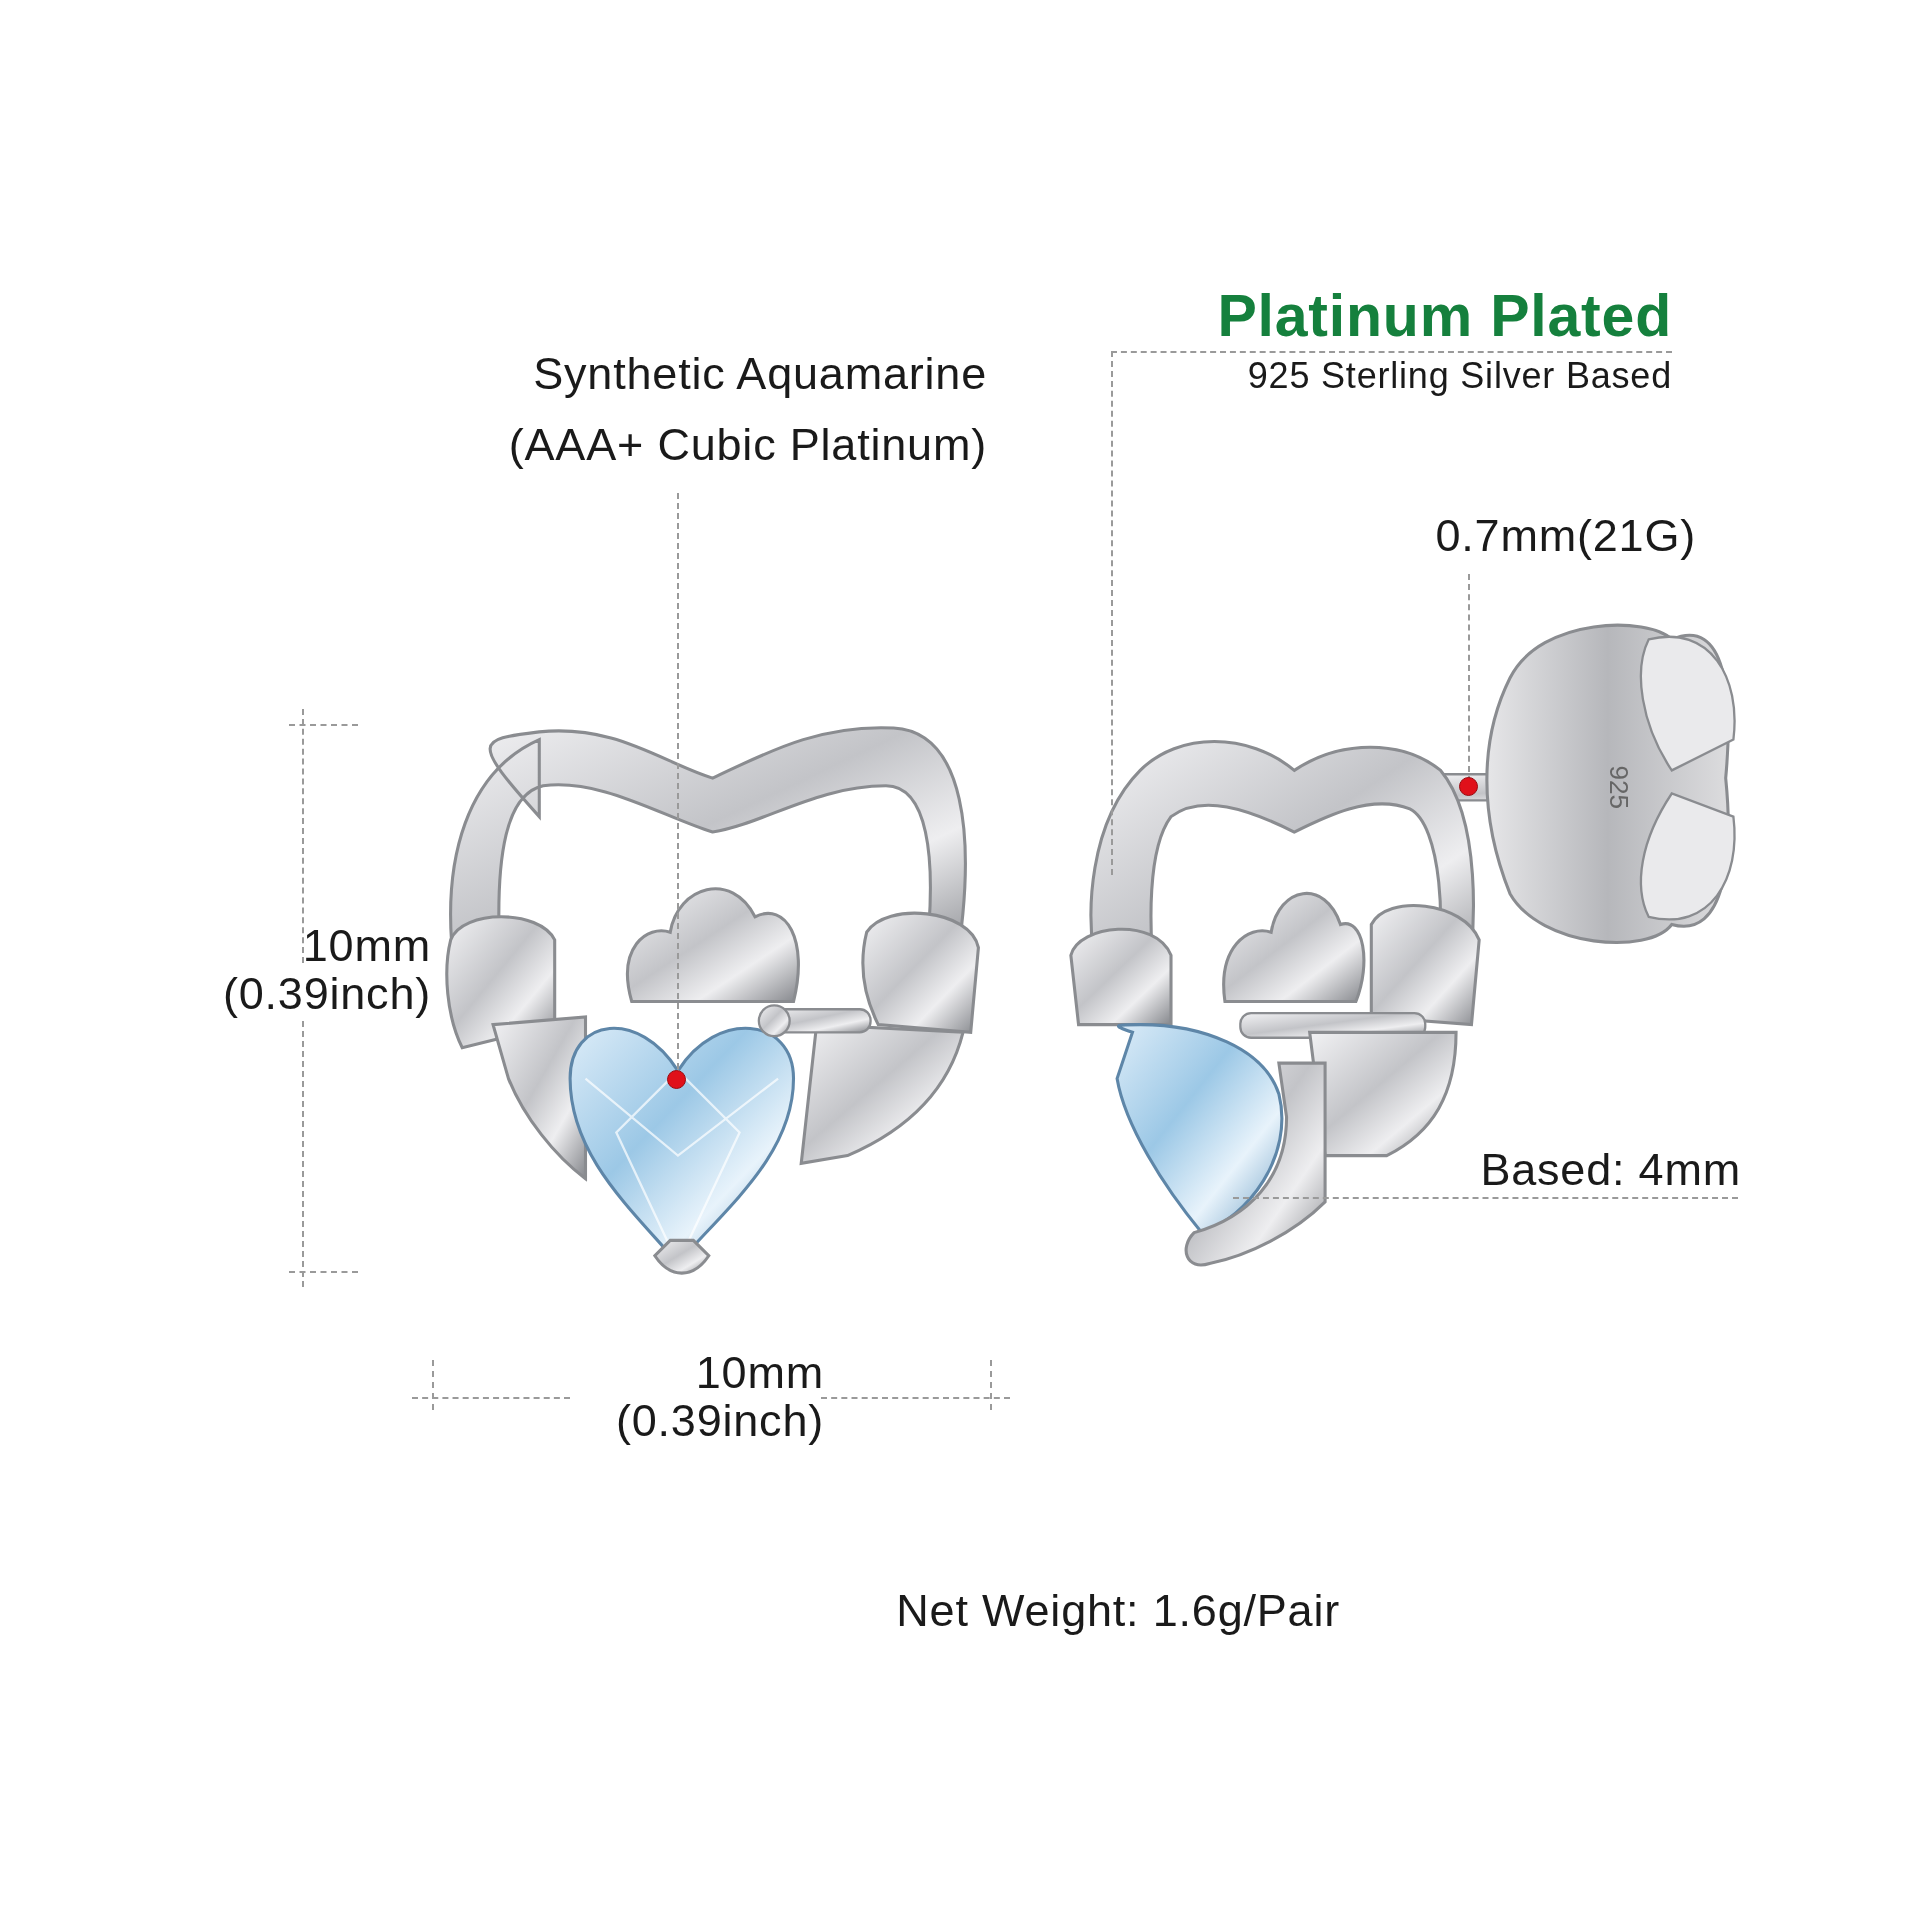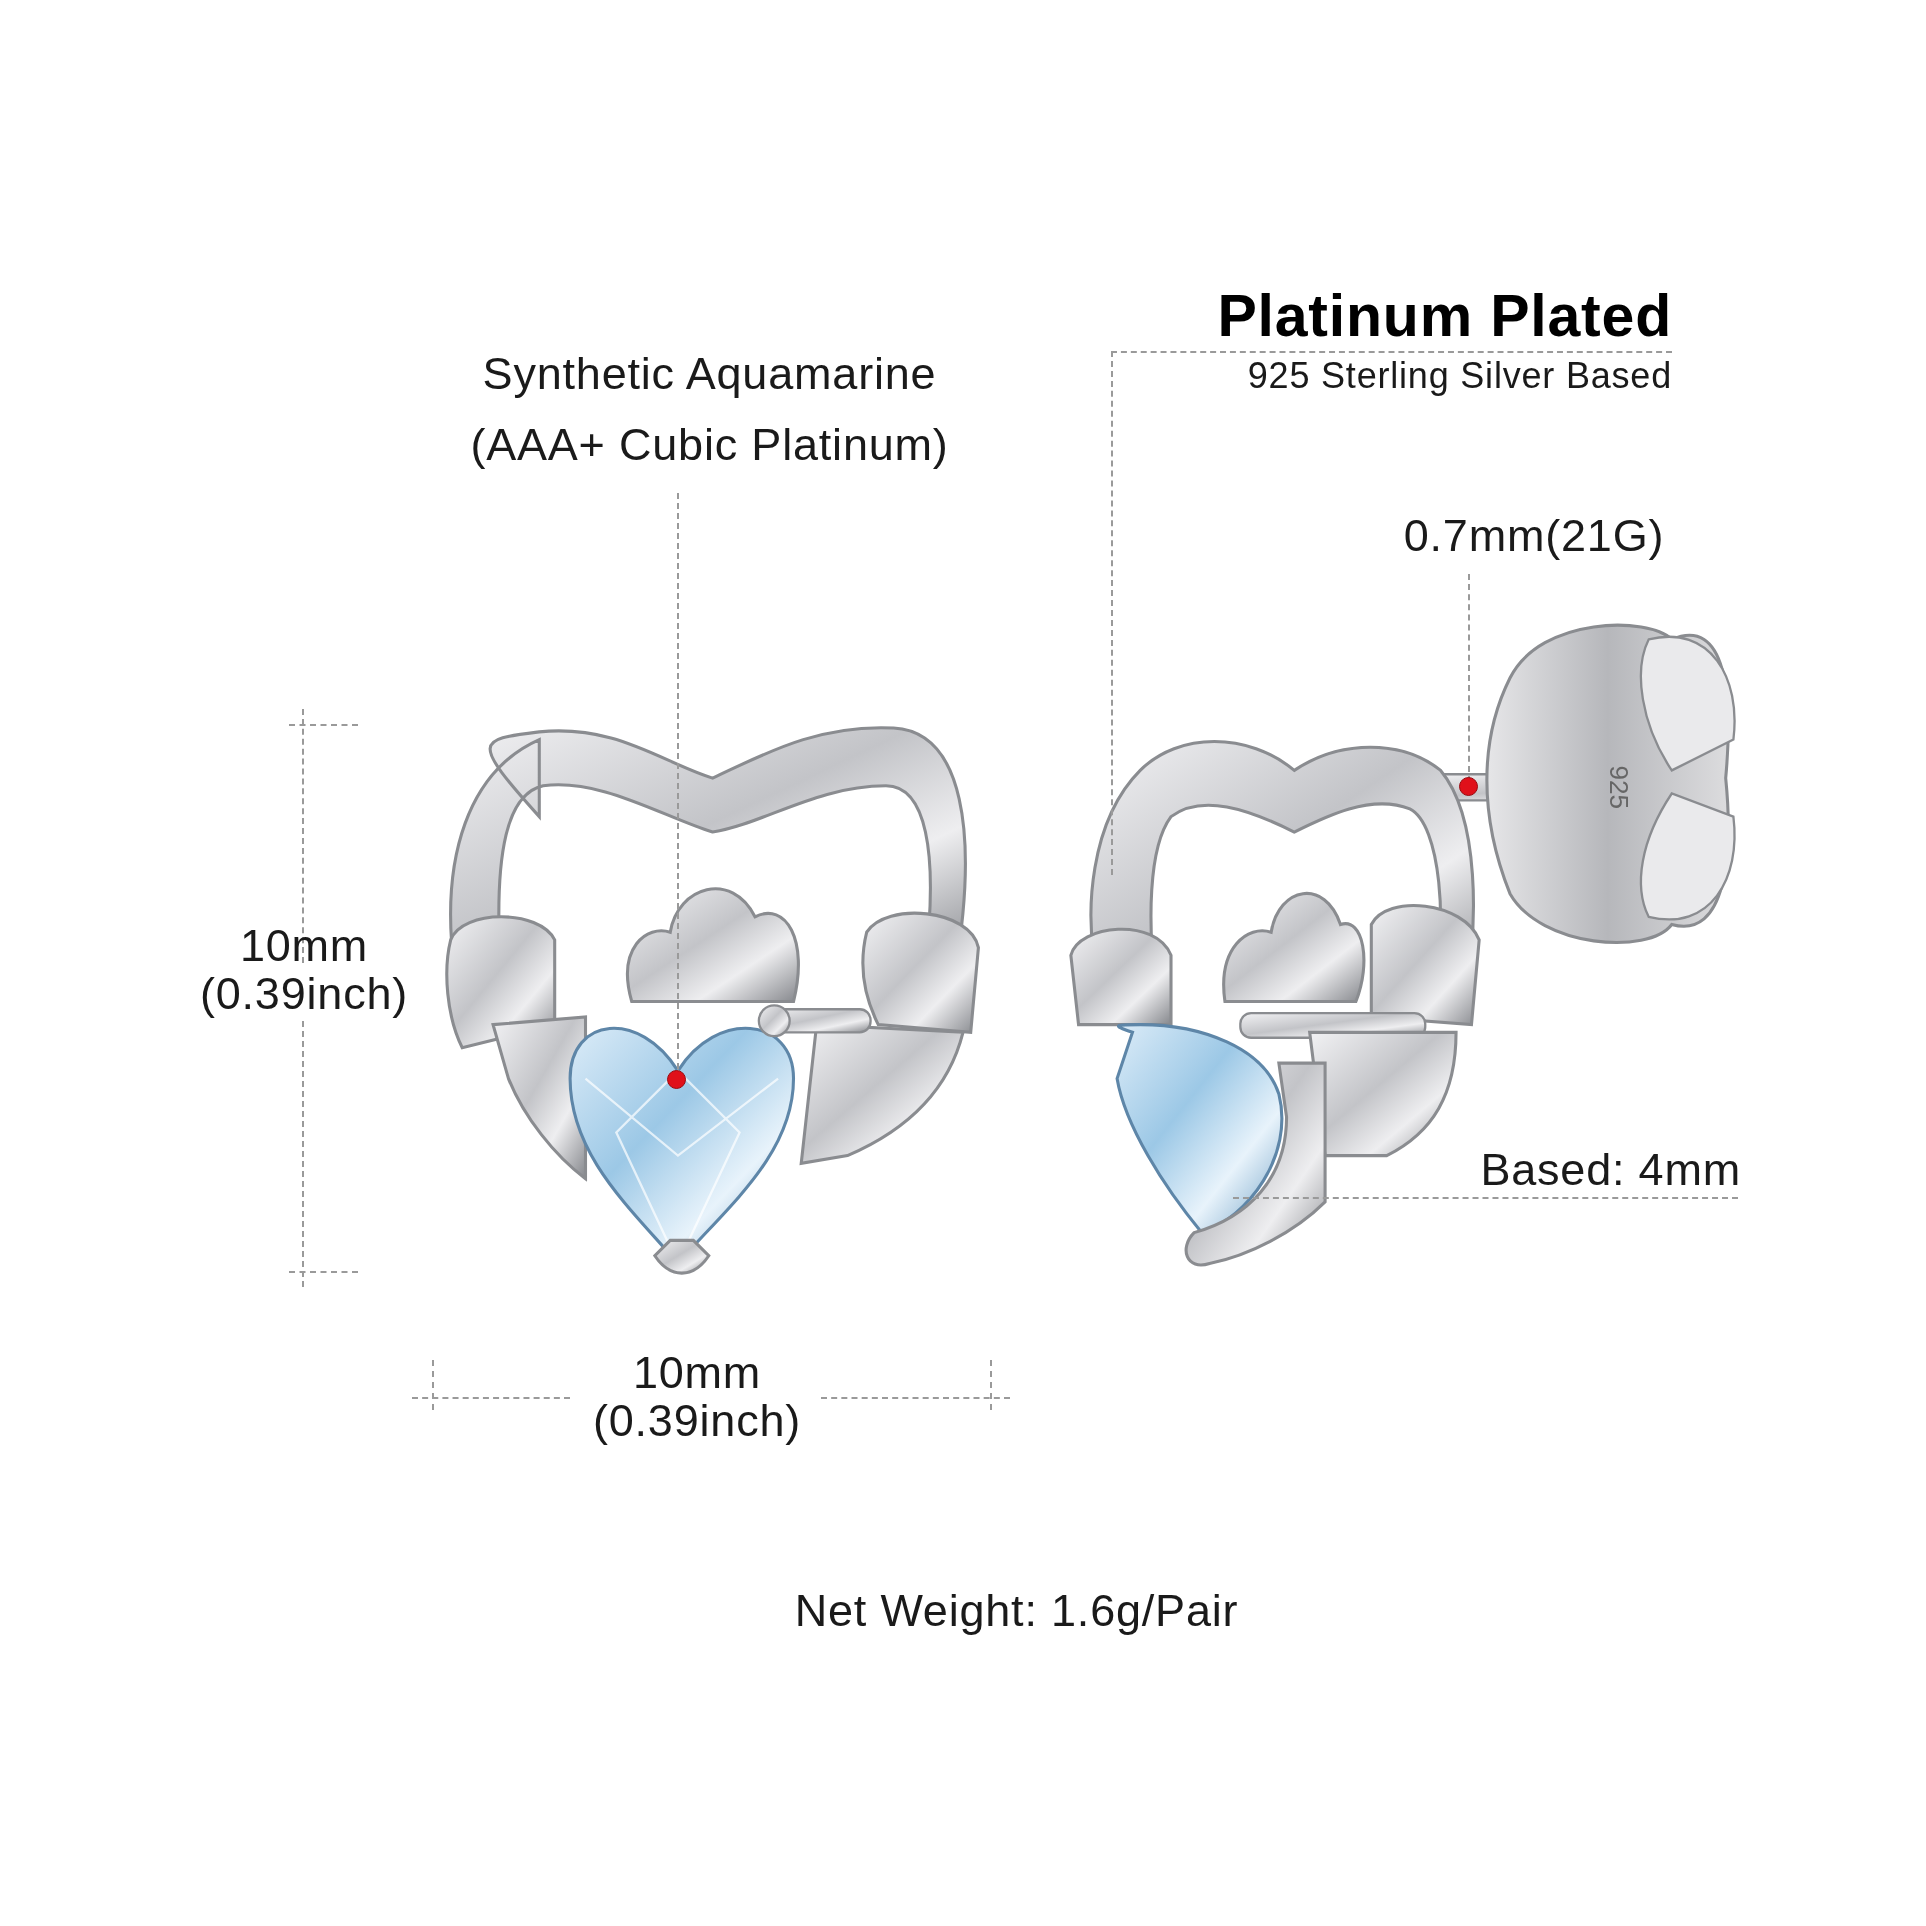--- a/index.html
+++ b/index.html
@@ -1,20 +1,20 @@
 <!DOCTYPE html>
 <html style="font-size:12.3px"><head>
 <meta charset="utf-8">
 <style>
   html, body { margin:0; padding:0; background:#ffffff; }
   body { width:1926px; height:1926px; position:relative; overflow:hidden; font-family:"Liberation Sans", "DejaVu Sans", sans-serif; color:#111; }
   .txt { position:absolute; white-space:nowrap; line-height:1; }
-  .title { font-weight:bold; font-size:59px; color:#000000; letter-spacing:0.8px; }
+  .title { font-weight:bold; font-size:59px; color:#15803d; letter-spacing:0.8px; }
   .sub { font-size:36px; color:#1a1a1a; letter-spacing:0.8px; }
-  .lbl { font-size:45px; color:#1a1a1a; letter-spacing:0.8px; text-align:center; }
+  .lbl { font-size:45px; color:#1a1a1a; letter-spacing:0.8px; text-align:right; }
   .dash-h { position:absolute; height:0; border-top:2.3px dashed #9a9a9a; }
   .dash-v { position:absolute; width:0; border-left:2.3px dashed #9a9a9a; }
   .dot { position:absolute; width:17px; height:17px; border-radius:50%; background:#e0101a; border:1.5px solid #9a0a10; }
   svg { position:absolute; left:0; top:0; }
 </style>
 </head>
 <body>
 
 <svg width="1926" height="1926" viewBox="0 0 2500 2500">
   <defs>

